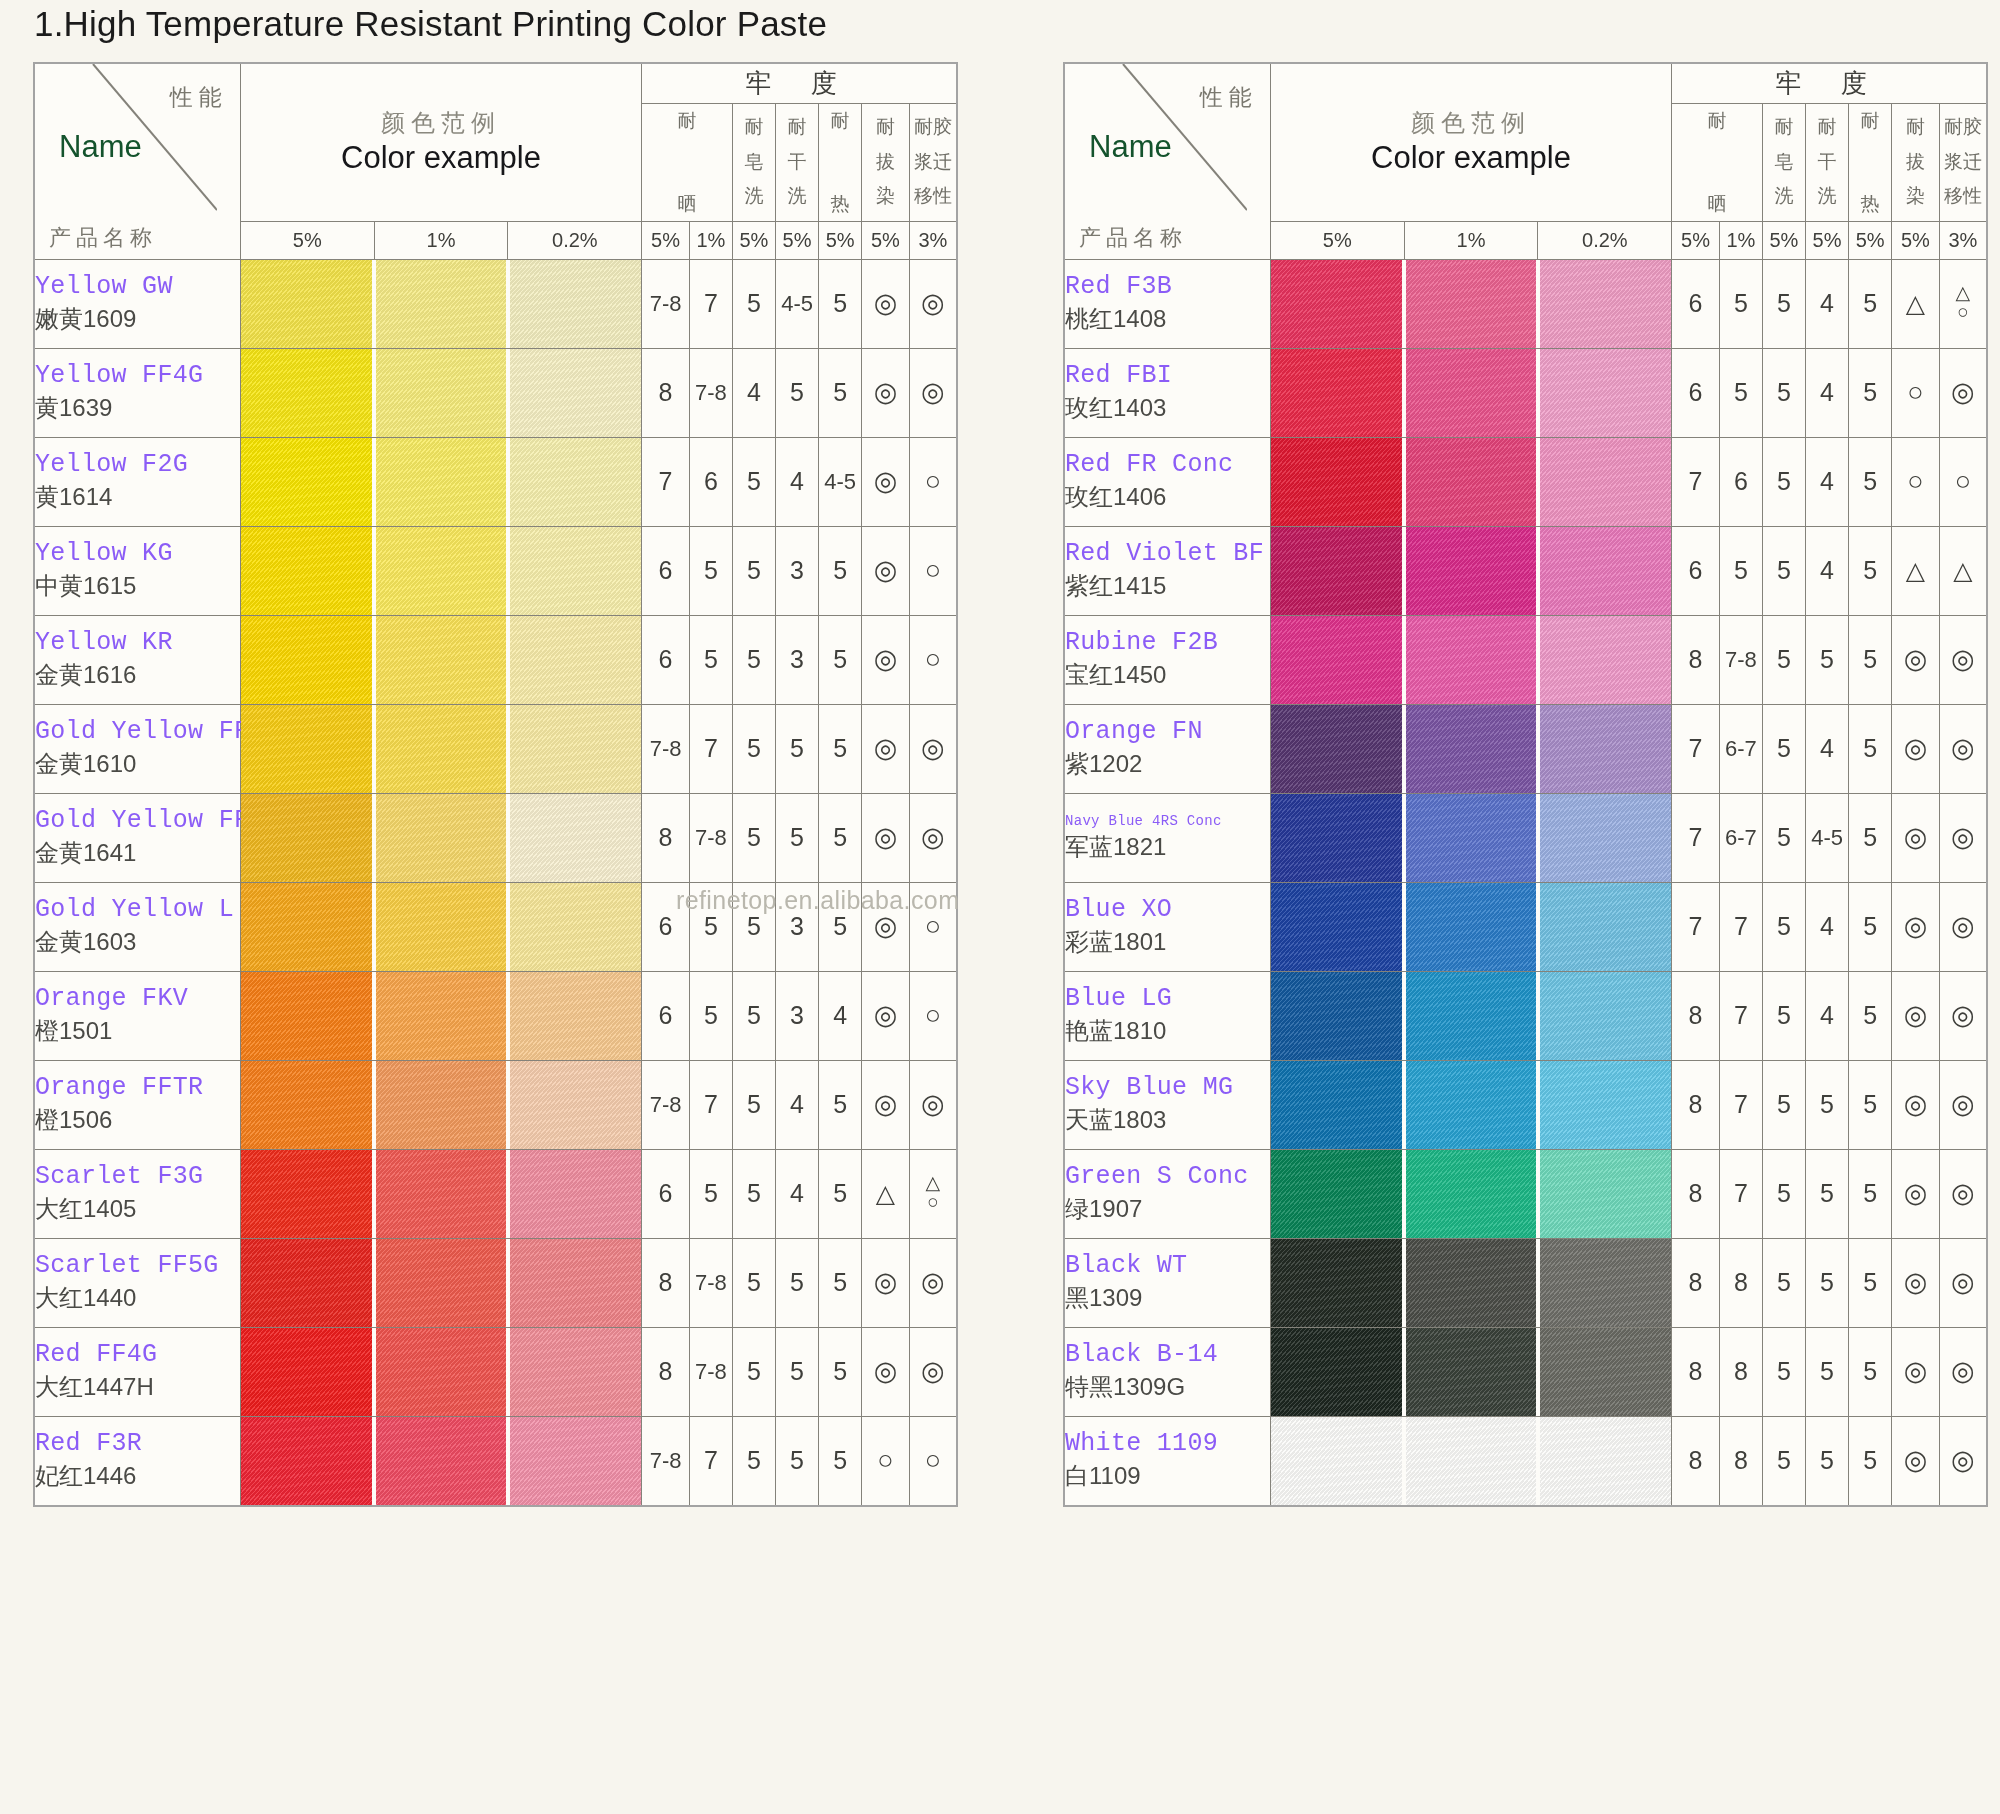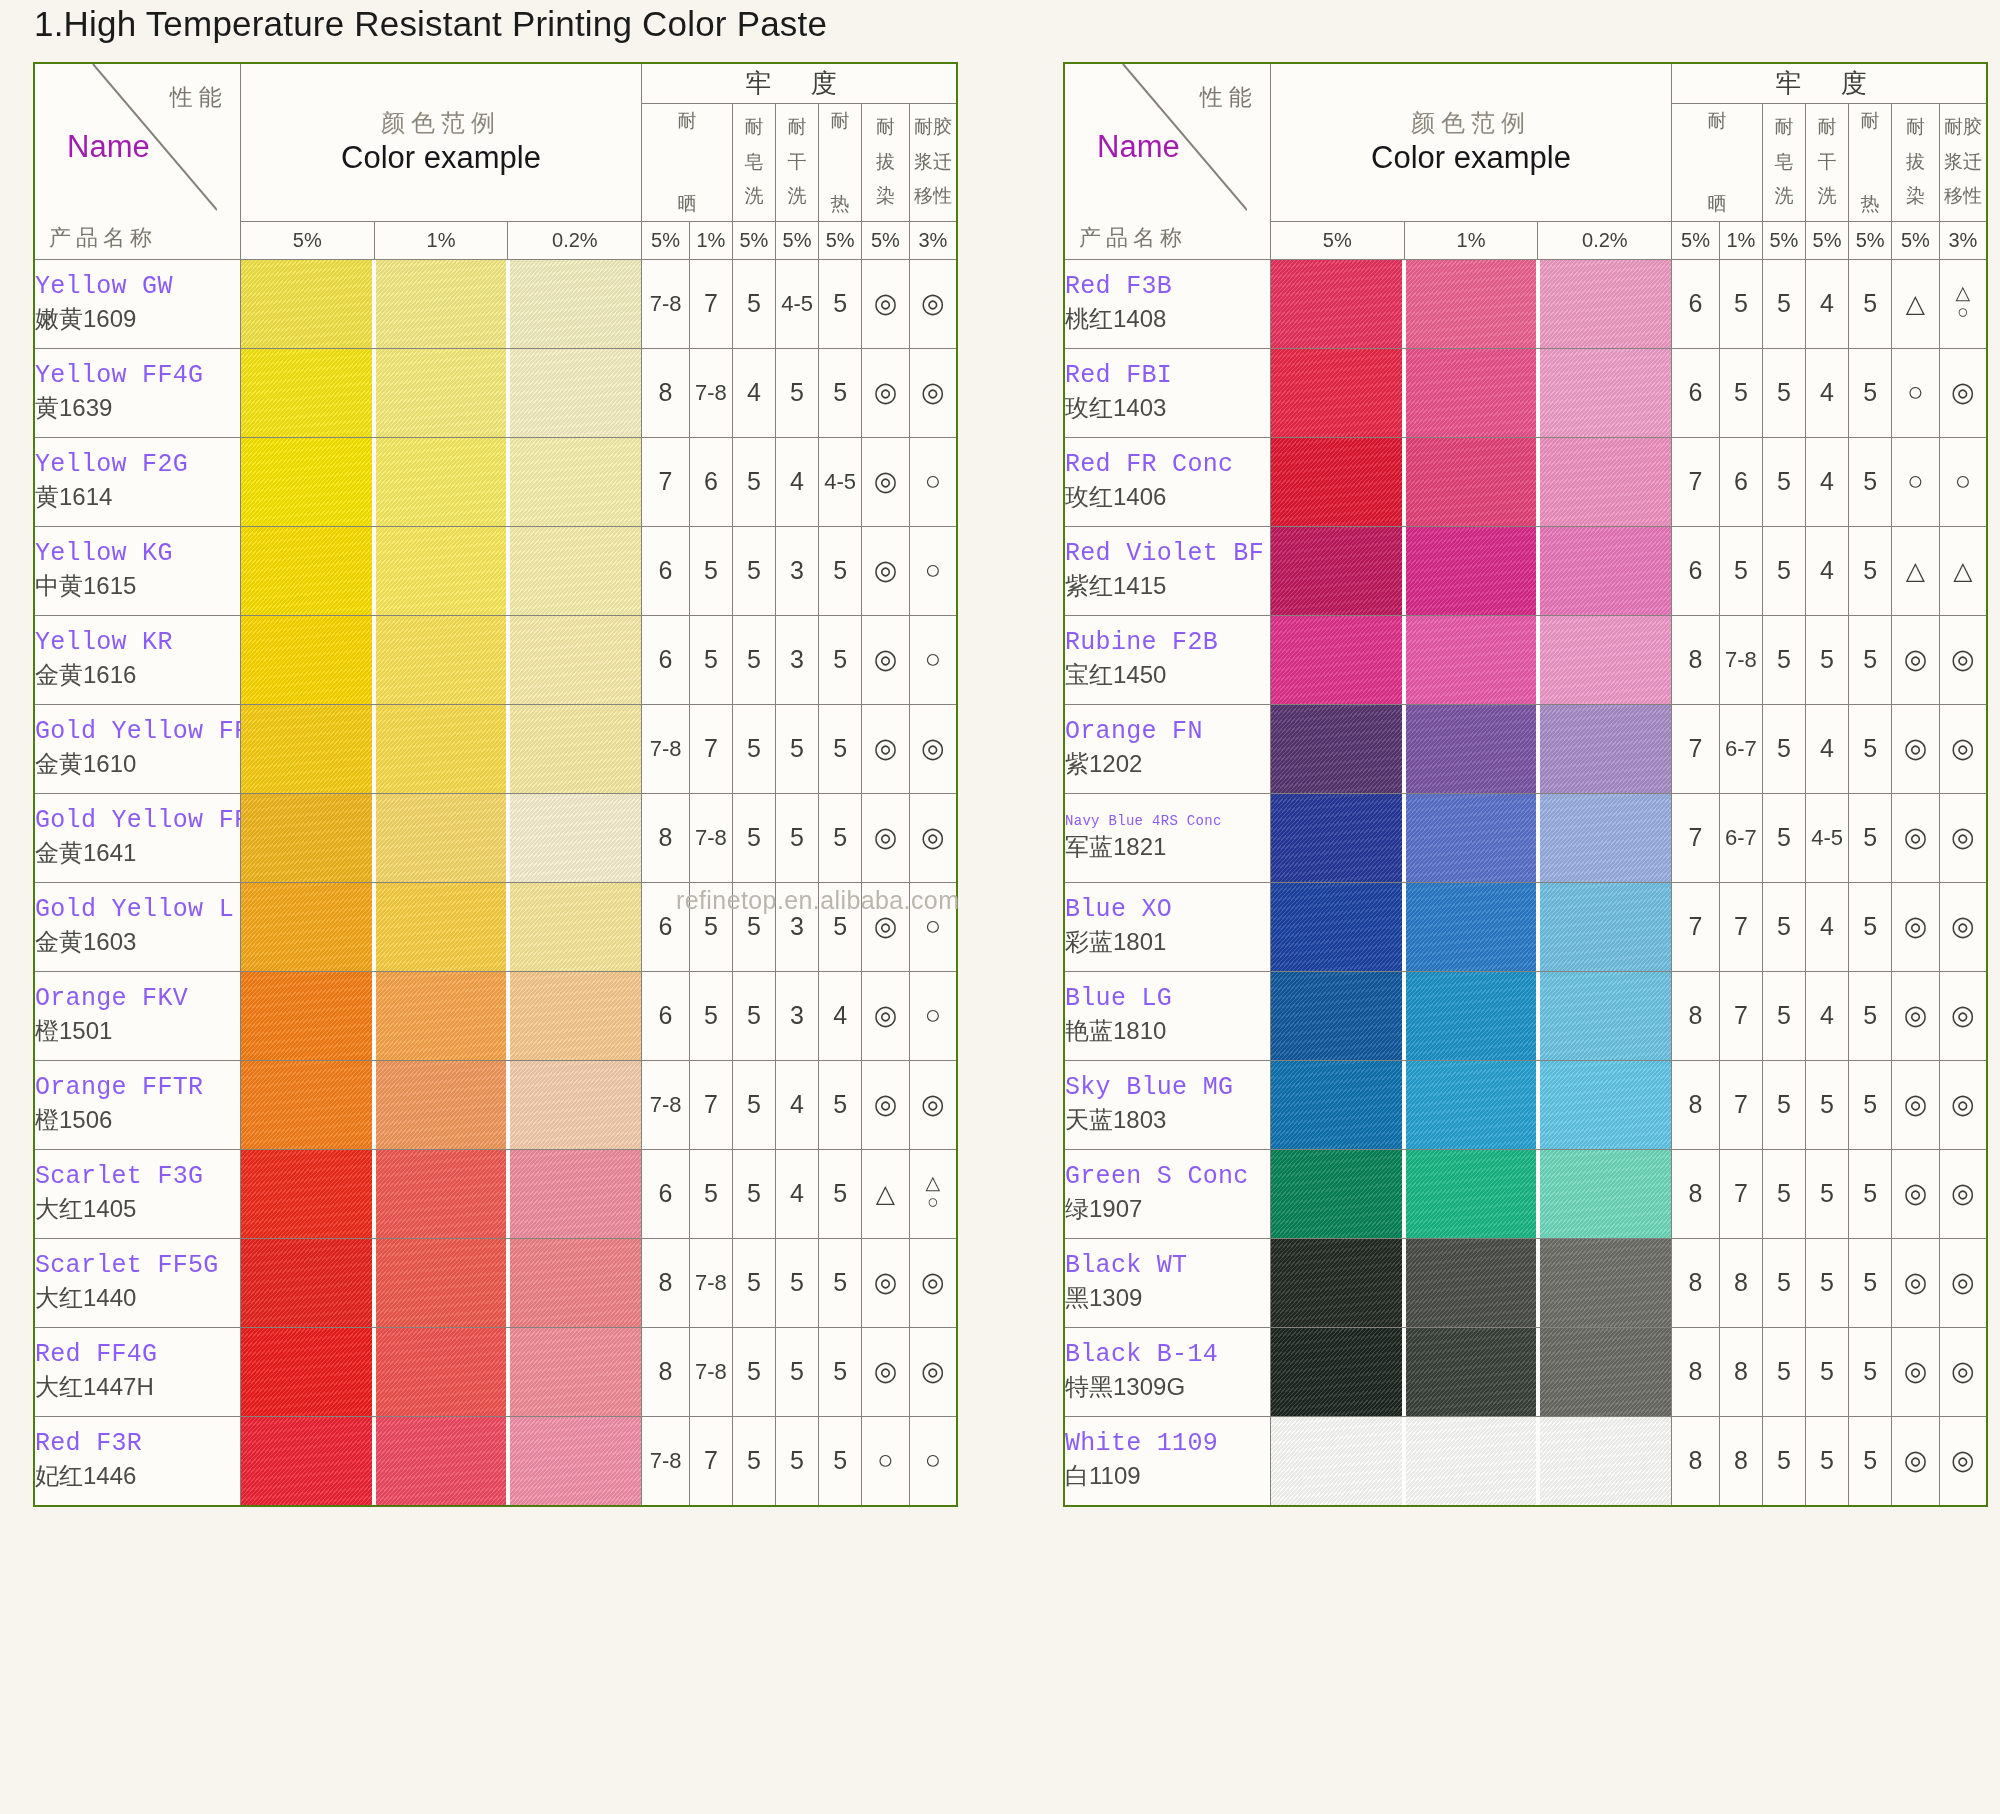--- a/index.html
+++ b/index.html
@@ -17,21 +17,21 @@
     white-space:nowrap;
   }
   .tablewrap { position:absolute; top:62px; }
   #left-table  { left:33px;   width:925px; }
   #right-table { left:1063px; width:925px; }
 
   table.chart {
     border-collapse: collapse;
     width:100%;
     background:#fdfcf8;
-    border:2px solid #4d7c0f;
+    border:2px solid #a3a3a3;
     border-radius:18px;
     table-layout: fixed;
   }
   table.chart td, table.chart th {
     border:1px solid #84827a;
     padding:0; margin:0;
     font-weight:normal;
     color:#3f3f3b;
     background:#fdfcf8;
   }
@@ -43,22 +43,22 @@
   .corner .diag {
     position:absolute; left:0; top:0; width:100%; height:100%;
     overflow:hidden; pointer-events:none;
   }
   .corner .diag svg { display:block; }
   .corner .perf {
     position:absolute; right:12px; top:18px;
     font-size:23px; color:#7a786f; letter-spacing:6px;
   }
   .corner .nameEn {
-    position:absolute; left:32px; top:65px;
-    font-size:31px; color:#a21caf;
+    position:absolute; left:24px; top:65px;
+    font-size:31px; color:#14532d;
   }
   .corner .nameCn {
     position:absolute; left:14px; bottom:6px;
     font-size:22px; color:#7a786f; letter-spacing:5px;
   }
   .ce-head { height:120px; text-align:center; vertical-align:middle; position:relative; }
   .ce-cn { font-size:24px; color:#8a887e; letter-spacing:6px; line-height:1.25; }
   .ce-en { font-size:31px; color:#17171a; margin-top:2px; }
   .pct-row td { height:38px; text-align:center; font-size:20px; color:#6b6a62; }
   .pct-wide { font-size:21px; color:#6f6e66; }

